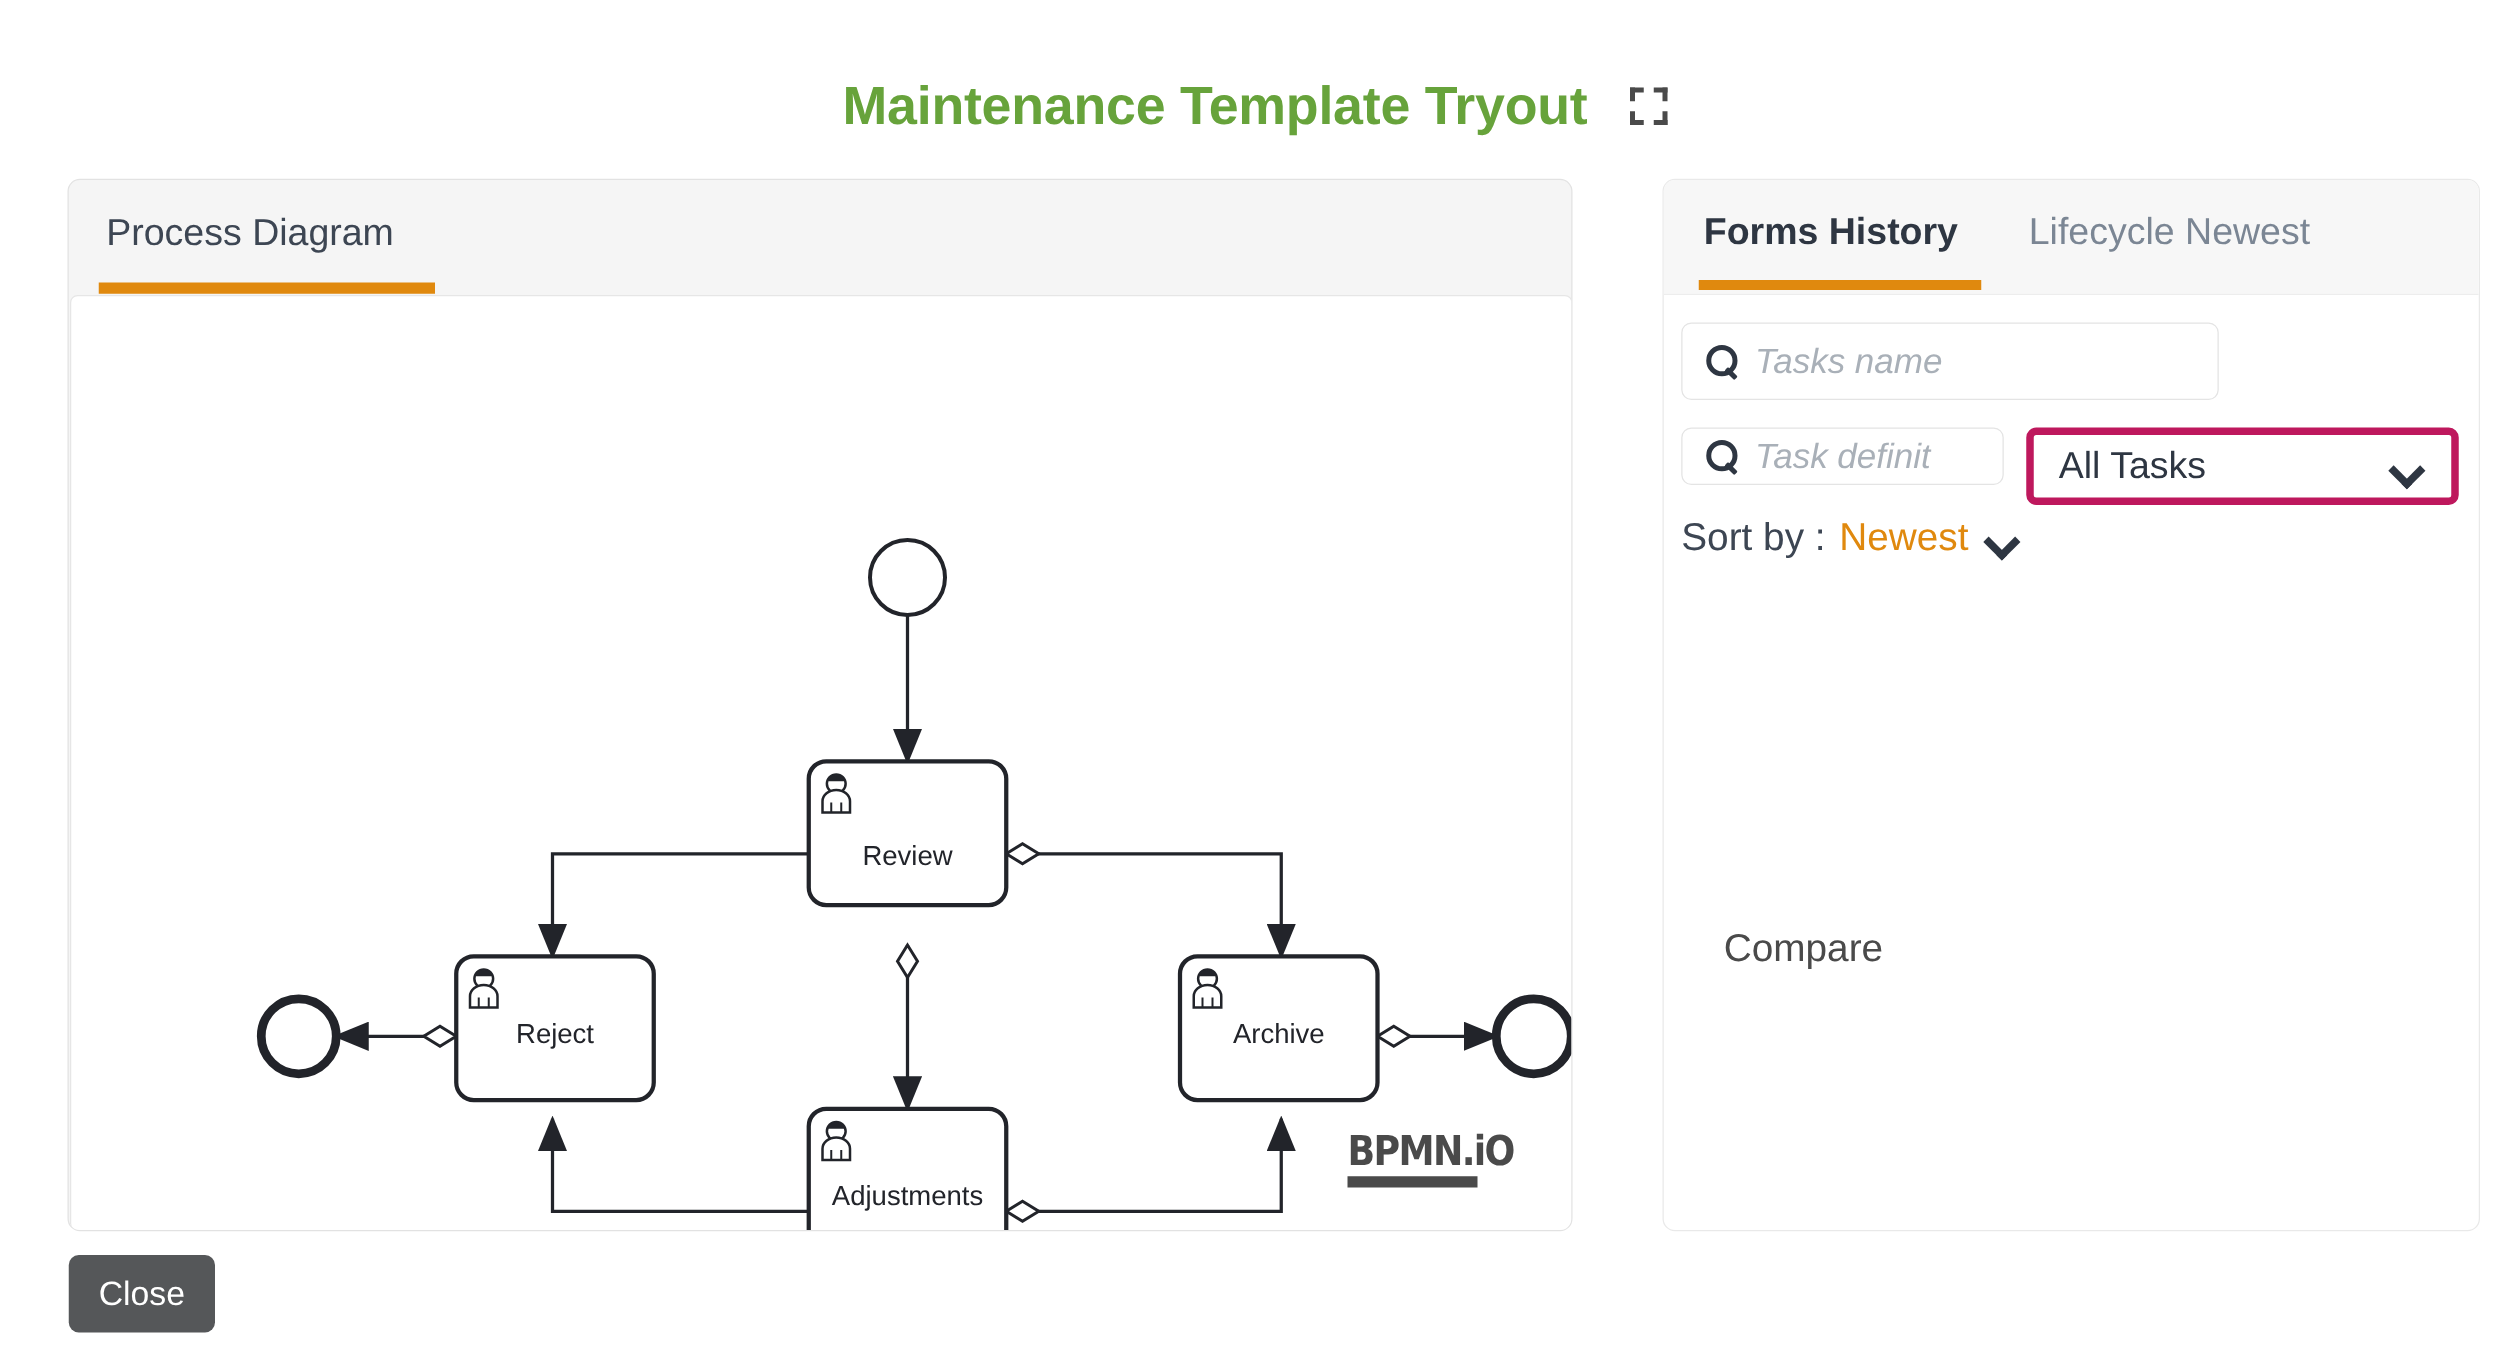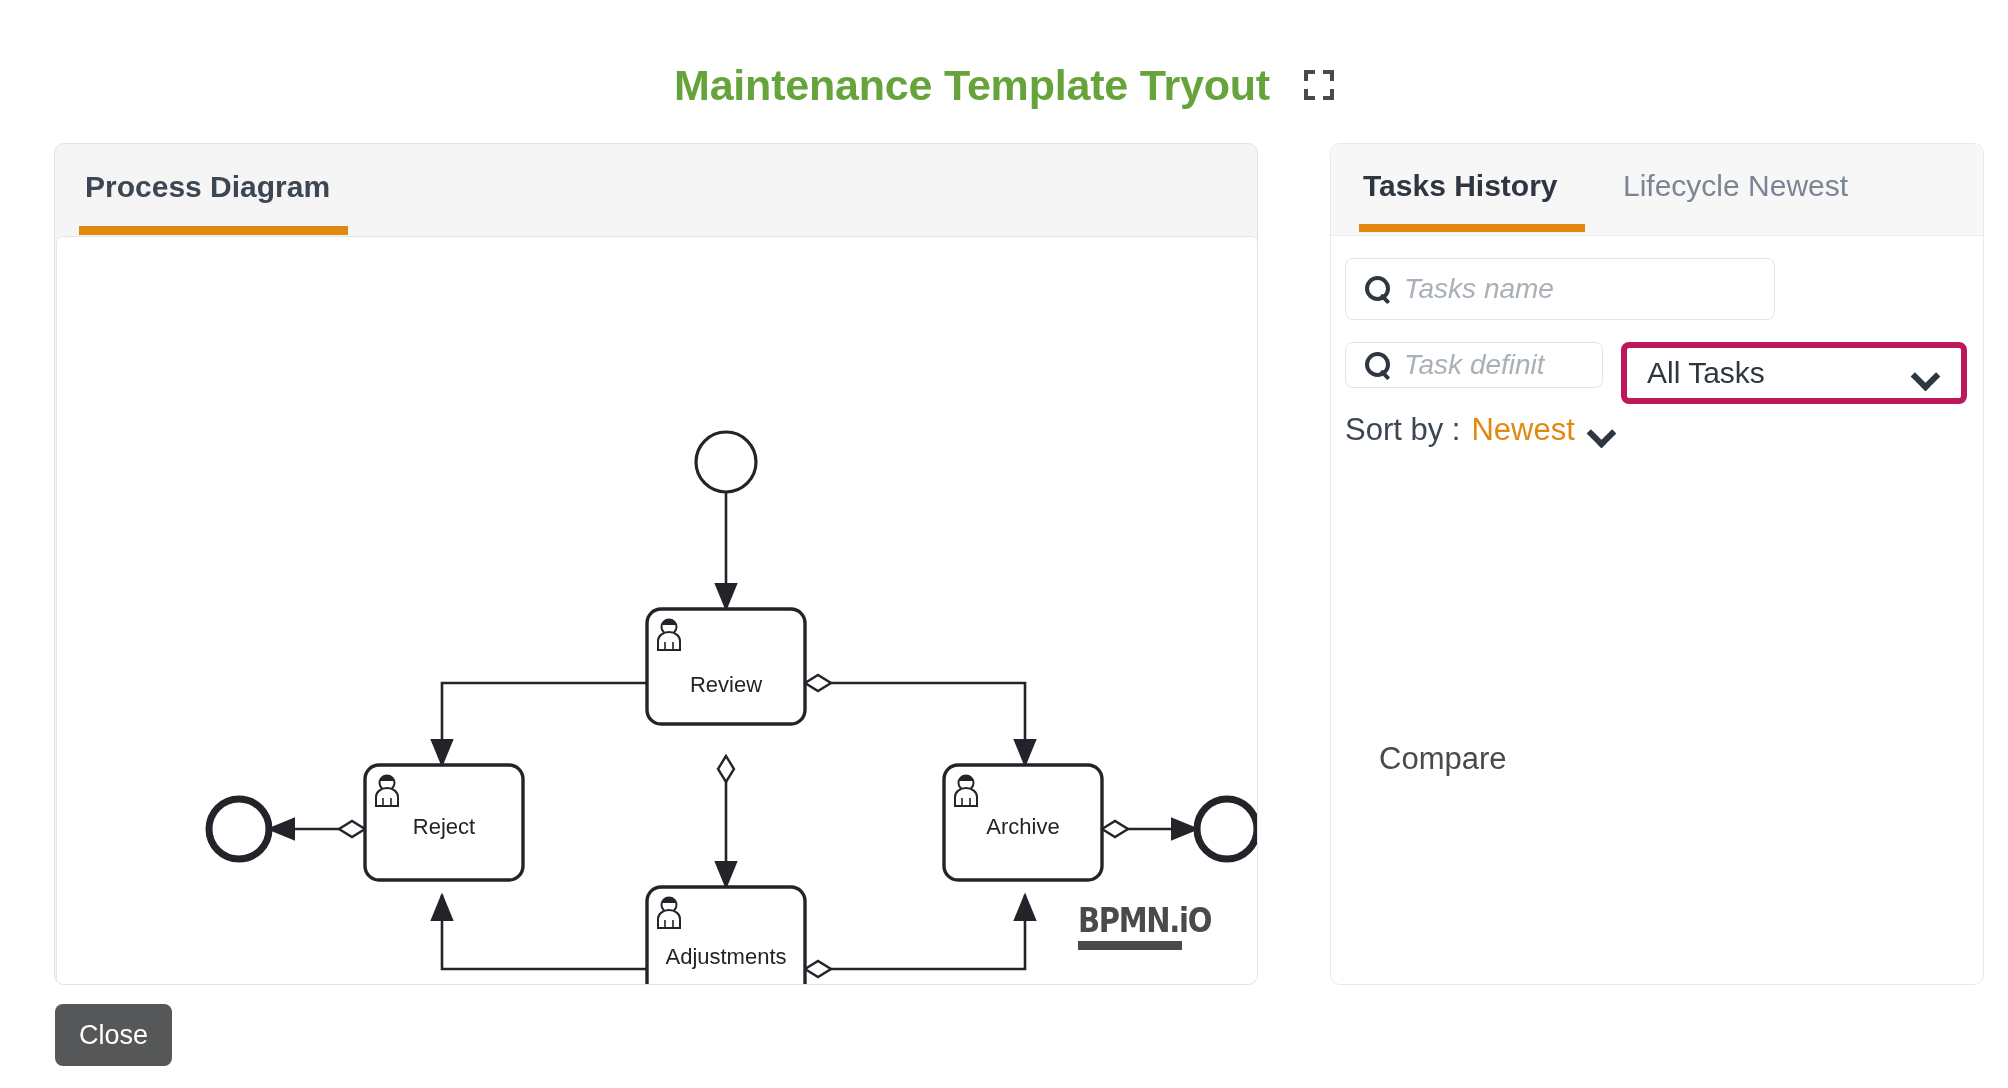--- a/index.html
+++ b/index.html
@@ -35,21 +35,21 @@
 
   
   .left-card {
     position: absolute; left: 54px; top: 113px; width: 1204px; height: 842px;
     background: #f5f5f5; border: 1px solid #e2e2e2;
     border-radius: 10px; overflow: hidden;
   }
   .tabbar-left { position: relative; height: 92px; }
   .tab-left {
     position: absolute; left: 30px; top: 26px;
-    font-size: 30px; color: #3d4653; white-space: nowrap; font-weight: bold;
+    font-size: 30px; color: #3d4653; white-space: nowrap;
   }
   .tab-underline-left {
     position: absolute; left: 24px; top: 82px; width: 269px; height: 9px;
     background: #e0890e;
   }
   .canvas {
     position: absolute; left: 1px; top: 92px;
     width: 1202px; height: 749px;
     background: #ffffff; border: 1px solid #e6e6e6; border-radius: 6px;
   }
@@ -257,21 +257,21 @@
 
       <div class="bpmn-logo">
         <span class="bt">BPMN.iO</span>
         <div class="bar"></div>
       </div>
     </div>
   </div>
 
   <div class="right-card">
     <div class="tabbar-right">
-      <div class="tab-r active">Tasks History</div>
+      <div class="tab-r active">Forms History</div>
       <div class="tab-r inactive">Lifecycle Newest</div>
       <div class="tab-underline-right"></div>
     </div>
 
     <div class="panel-body">
 
       <div class="search-box row1">
         <span class="mag"></span>
         <span class="ph">Tasks name</span>
       </div>

